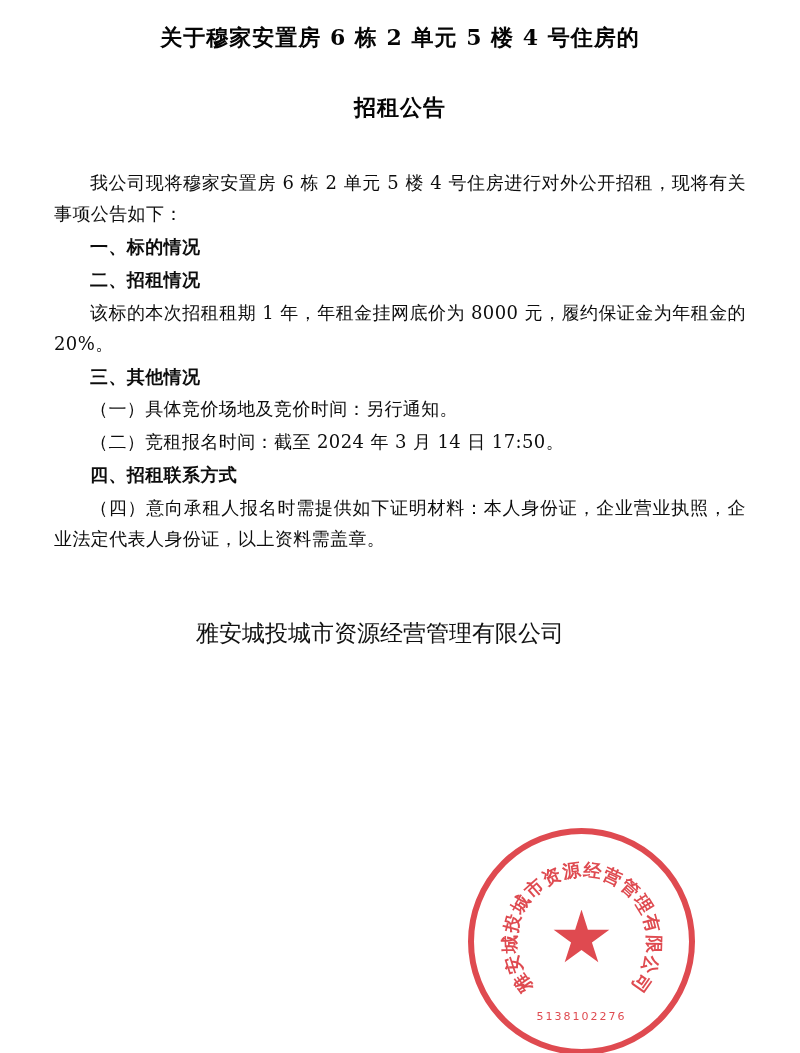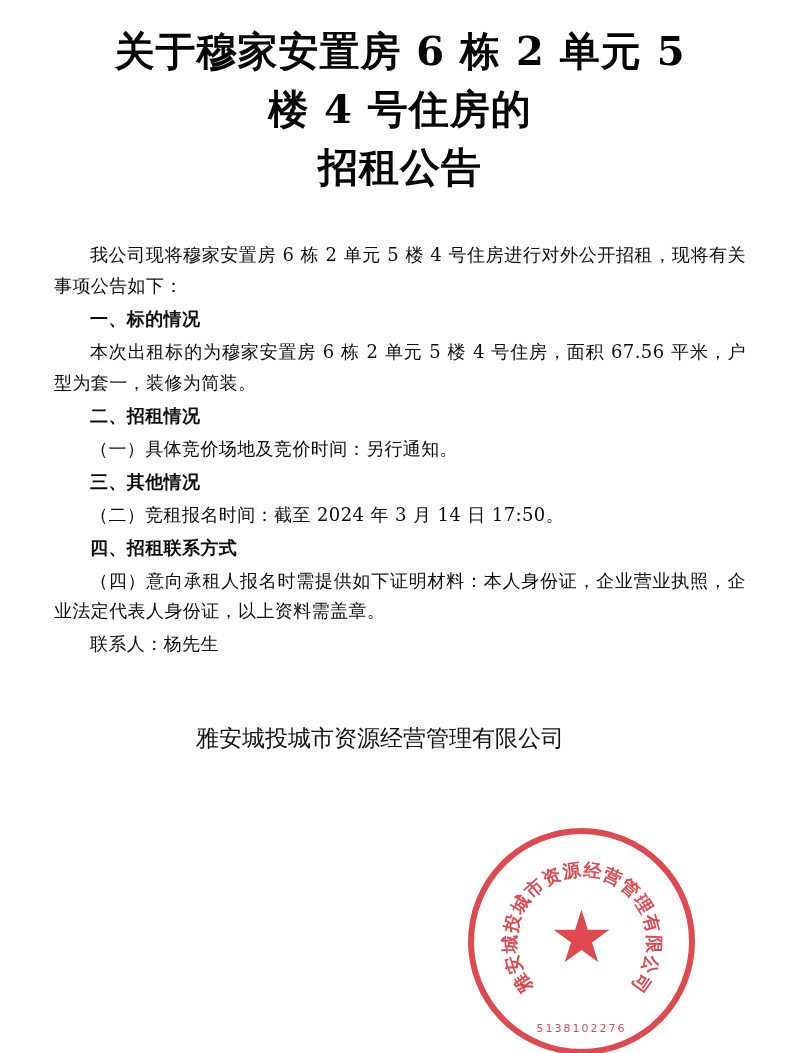--- a/index.html
+++ b/index.html
@@ -19,30 +19,31 @@
   .page {
     position: relative;
     width: 800px;
     height: 1053px;
     box-sizing: border-box;
     padding: 22px 54px 0 54px;
   }
 
   .doc-title {
     text-align: center;
-    font-size: 40px;
+    font-size: 22px;
     font-weight: bold;
     line-height: 1.45;
     letter-spacing: 1px;
     margin: 0 auto;
     width: 620px;
     color: #050505;
   }
   .doc-title .line2 {
     display: block;
+    margin-top: 38px;
   }
 
   .body-text {
     margin-top: 44px;
     font-size: 18px;
     line-height: 1.72;
     letter-spacing: 0.4px;
     color: #0d0d0d;
   }
 
@@ -118,21 +119,21 @@
   }
   .seal-text span {
     position: absolute;
     left: 50%;
     top: 50%;
     transform-origin: 0 0;
     white-space: nowrap;
   }
   .seal-bottom {
     position: absolute;
-    bottom: 14px;
+    bottom: 26px;
     left: 0;
     width: 100%;
     text-align: center;
     color: #d8232a;
     font-size: 11px;
     letter-spacing: 2px;
     font-family: "DejaVu Sans", "Liberation Sans", sans-serif;
   }
 </style>
 </head>
@@ -141,30 +142,29 @@
 <div class="page">
 
   <div class="doc-title">
     <span>关于穆家安置房 6 栋 2 单元 5 楼 4 号住房的</span>
     <span class="line2">招租公告</span>
   </div>
 
   <div class="body-text">
     <p class="para">我公司现将穆家安置房 6 栋 2 单元 5 楼 4 号住房进行对外公开招租，现将有关事项公告如下：</p>
     <p class="para heading">一、标的情况</p>
-    <p class="para">本次出租标的为穆家安置房 6 栋 2 单元 5 楼 4 号住房，面积 67.56 平米，户型为套一，装修为简装。</p>
     <p class="para heading">二、招租情况</p>
+    <p class="para">该标的本次招租租期 1 年，年租金挂网底价为 8000 元，履约保证金为年租金的 20%。</p>
+    <p class="para heading">三、其他情况</p>
     <p class="para">（一）具体竞价场地及竞价时间：另行通知。</p>
-    <p class="para heading">三、其他情况</p>
     <p class="para">（二）竞租报名时间：截至 2024 年 3 月 14 日 17:50。</p>
     <p class="para heading">四、招租联系方式</p>
     <p class="para">（四）意向承租人报名时需提供如下证明材料：本人身份证，企业营业执照，企业法定代表人身份证，以上资料需盖章。</p>
 
     <div class="contact-block">
-      <p class="para contact-line">联系人：杨先生</p>
     </div>
   </div>
 
   <div class="signature">
     <span class="sig-line">雅安城投城市资源经营管理有限公司</span>
 
   </div>
 
   <div class="seal">
     <div class="seal-inner"></div>

